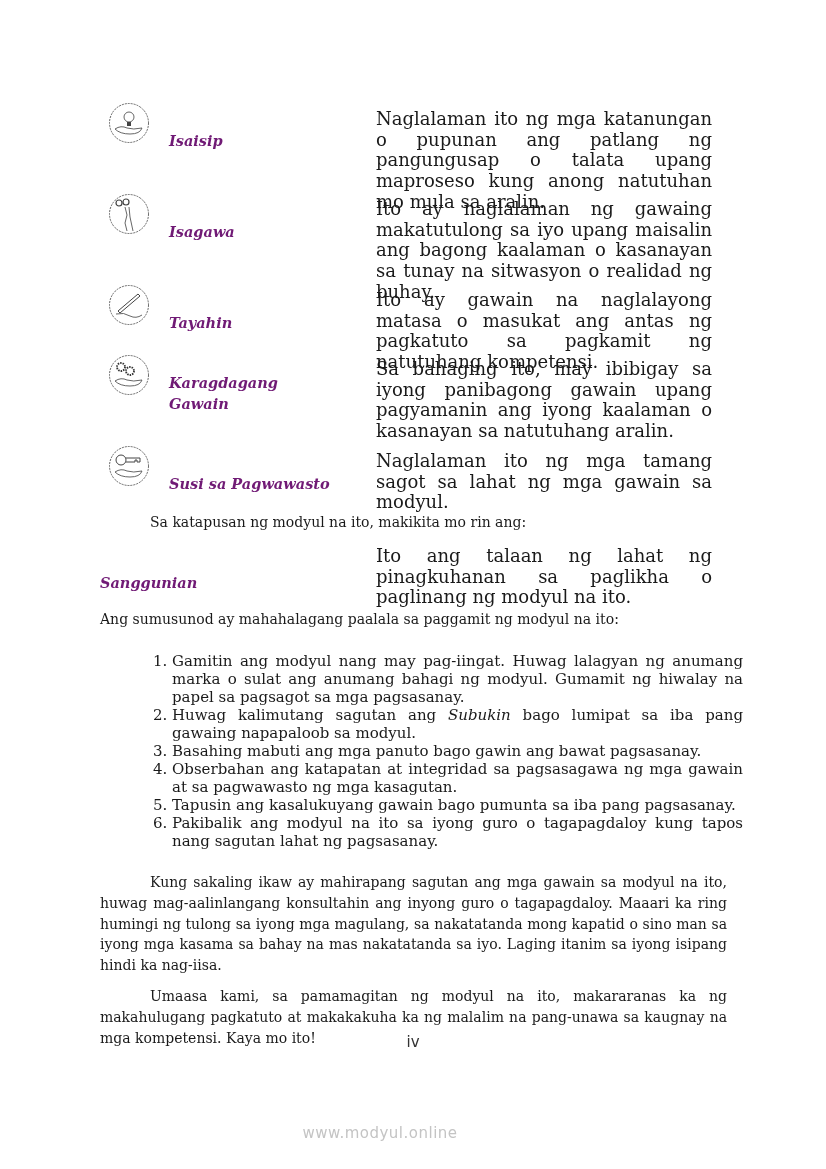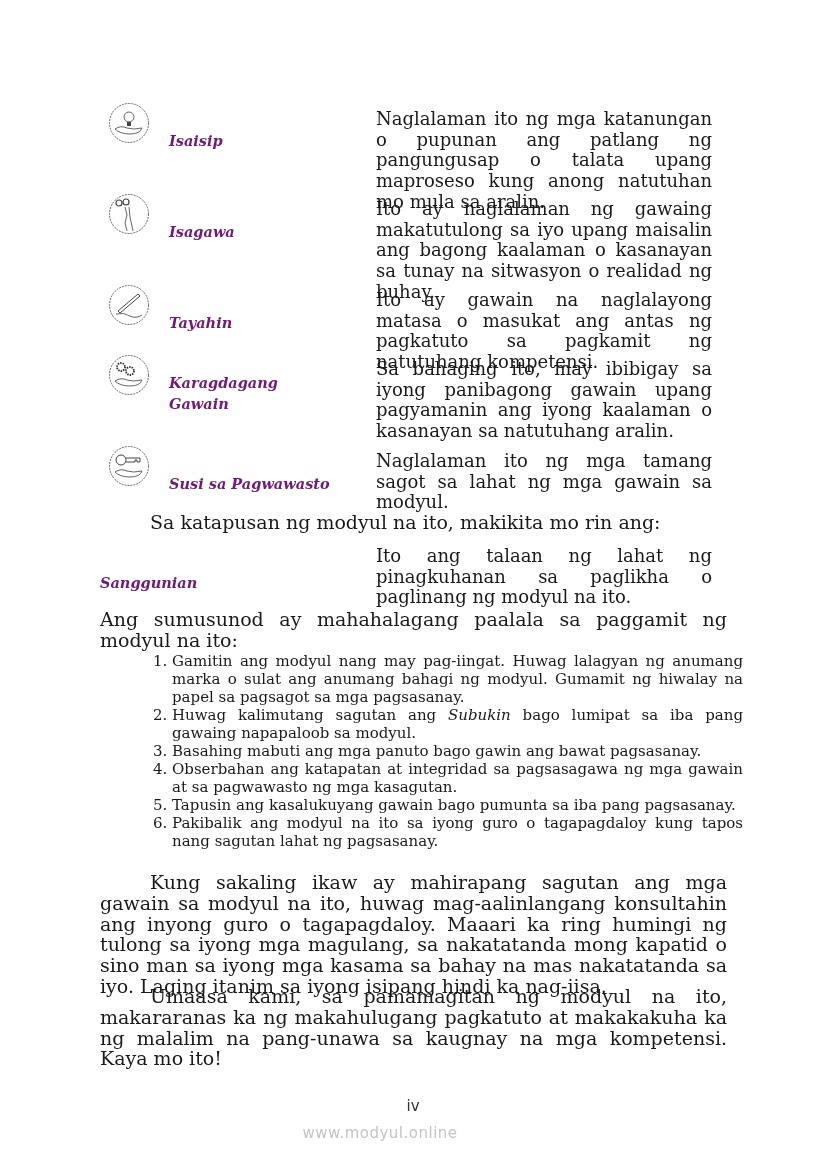--- a/index.html
+++ b/index.html
@@ -6,29 +6,29 @@
     body { width: 826px; height: 1169px; position: relative; overflow: hidden;
       font-family: "DejaVu Serif", "Liberation Serif", serif; color: #1a1a1a; }
     .page { position: absolute; left: 0; top: 0; width: 826px; height: 1169px; }
     .row { position: absolute; left: 100px; width: 627px; }
     .icon { position: absolute; left: 8px; width: 42px; height: 42px; }
     .icon svg { width: 42px; height: 42px; display: block; }
     .label { position: absolute; left: 69px; font-style: italic; font-weight: bold;
       font-size: 14.5px; line-height: 21px; color: #701a75; margin-top: 16px; }
     .desc { position: absolute; left: 276px; width: 336px; font-size: 18px;
       line-height: 20.7px; text-align: justify; text-align-last: left; color: #1a1a1a; }
-    .para { position: absolute; left: 100px; width: 627px; font-size: 19px;
+    .para { position: absolute; left: 100px; width: 627px; font-size: 14px;
       line-height: 20.8px; text-align: justify; text-align-last: left; }
     .indent { text-indent: 50px; }
     ol.rules { position: absolute; left: 100px; top: 636px; width: 627px; margin: 16px;
       padding: 0 0 0 56px; box-sizing: border-box; font-size: 15px; line-height: 18px;
       text-align: justify; text-align-last: left; }
     ol.rules li { padding-left: 0; margin: 0; }
     ol.rules li::marker { font-size: 15px; }
-    .pagenum { position: absolute; left: 0; width: 826px; top: 1097px; text-align: center;
+    .pagenum { position: absolute; left: 0; width: 826px; top: 1033px; text-align: center;
       font-family: "DejaVu Sans", "Liberation Sans", sans-serif; font-size: 15px; color: #333; }
     .watermark { position: absolute; left: 0; width: 760px; top: 1124px; text-align: center;
       font-family: "DejaVu Sans", "Liberation Sans", sans-serif; font-size: 15px; color: #c4c4c4;
       letter-spacing: 0.5px; }
     em.inline { font-style: italic; }
   </style>
 </head>
 <body>
 
 <div class="page">

